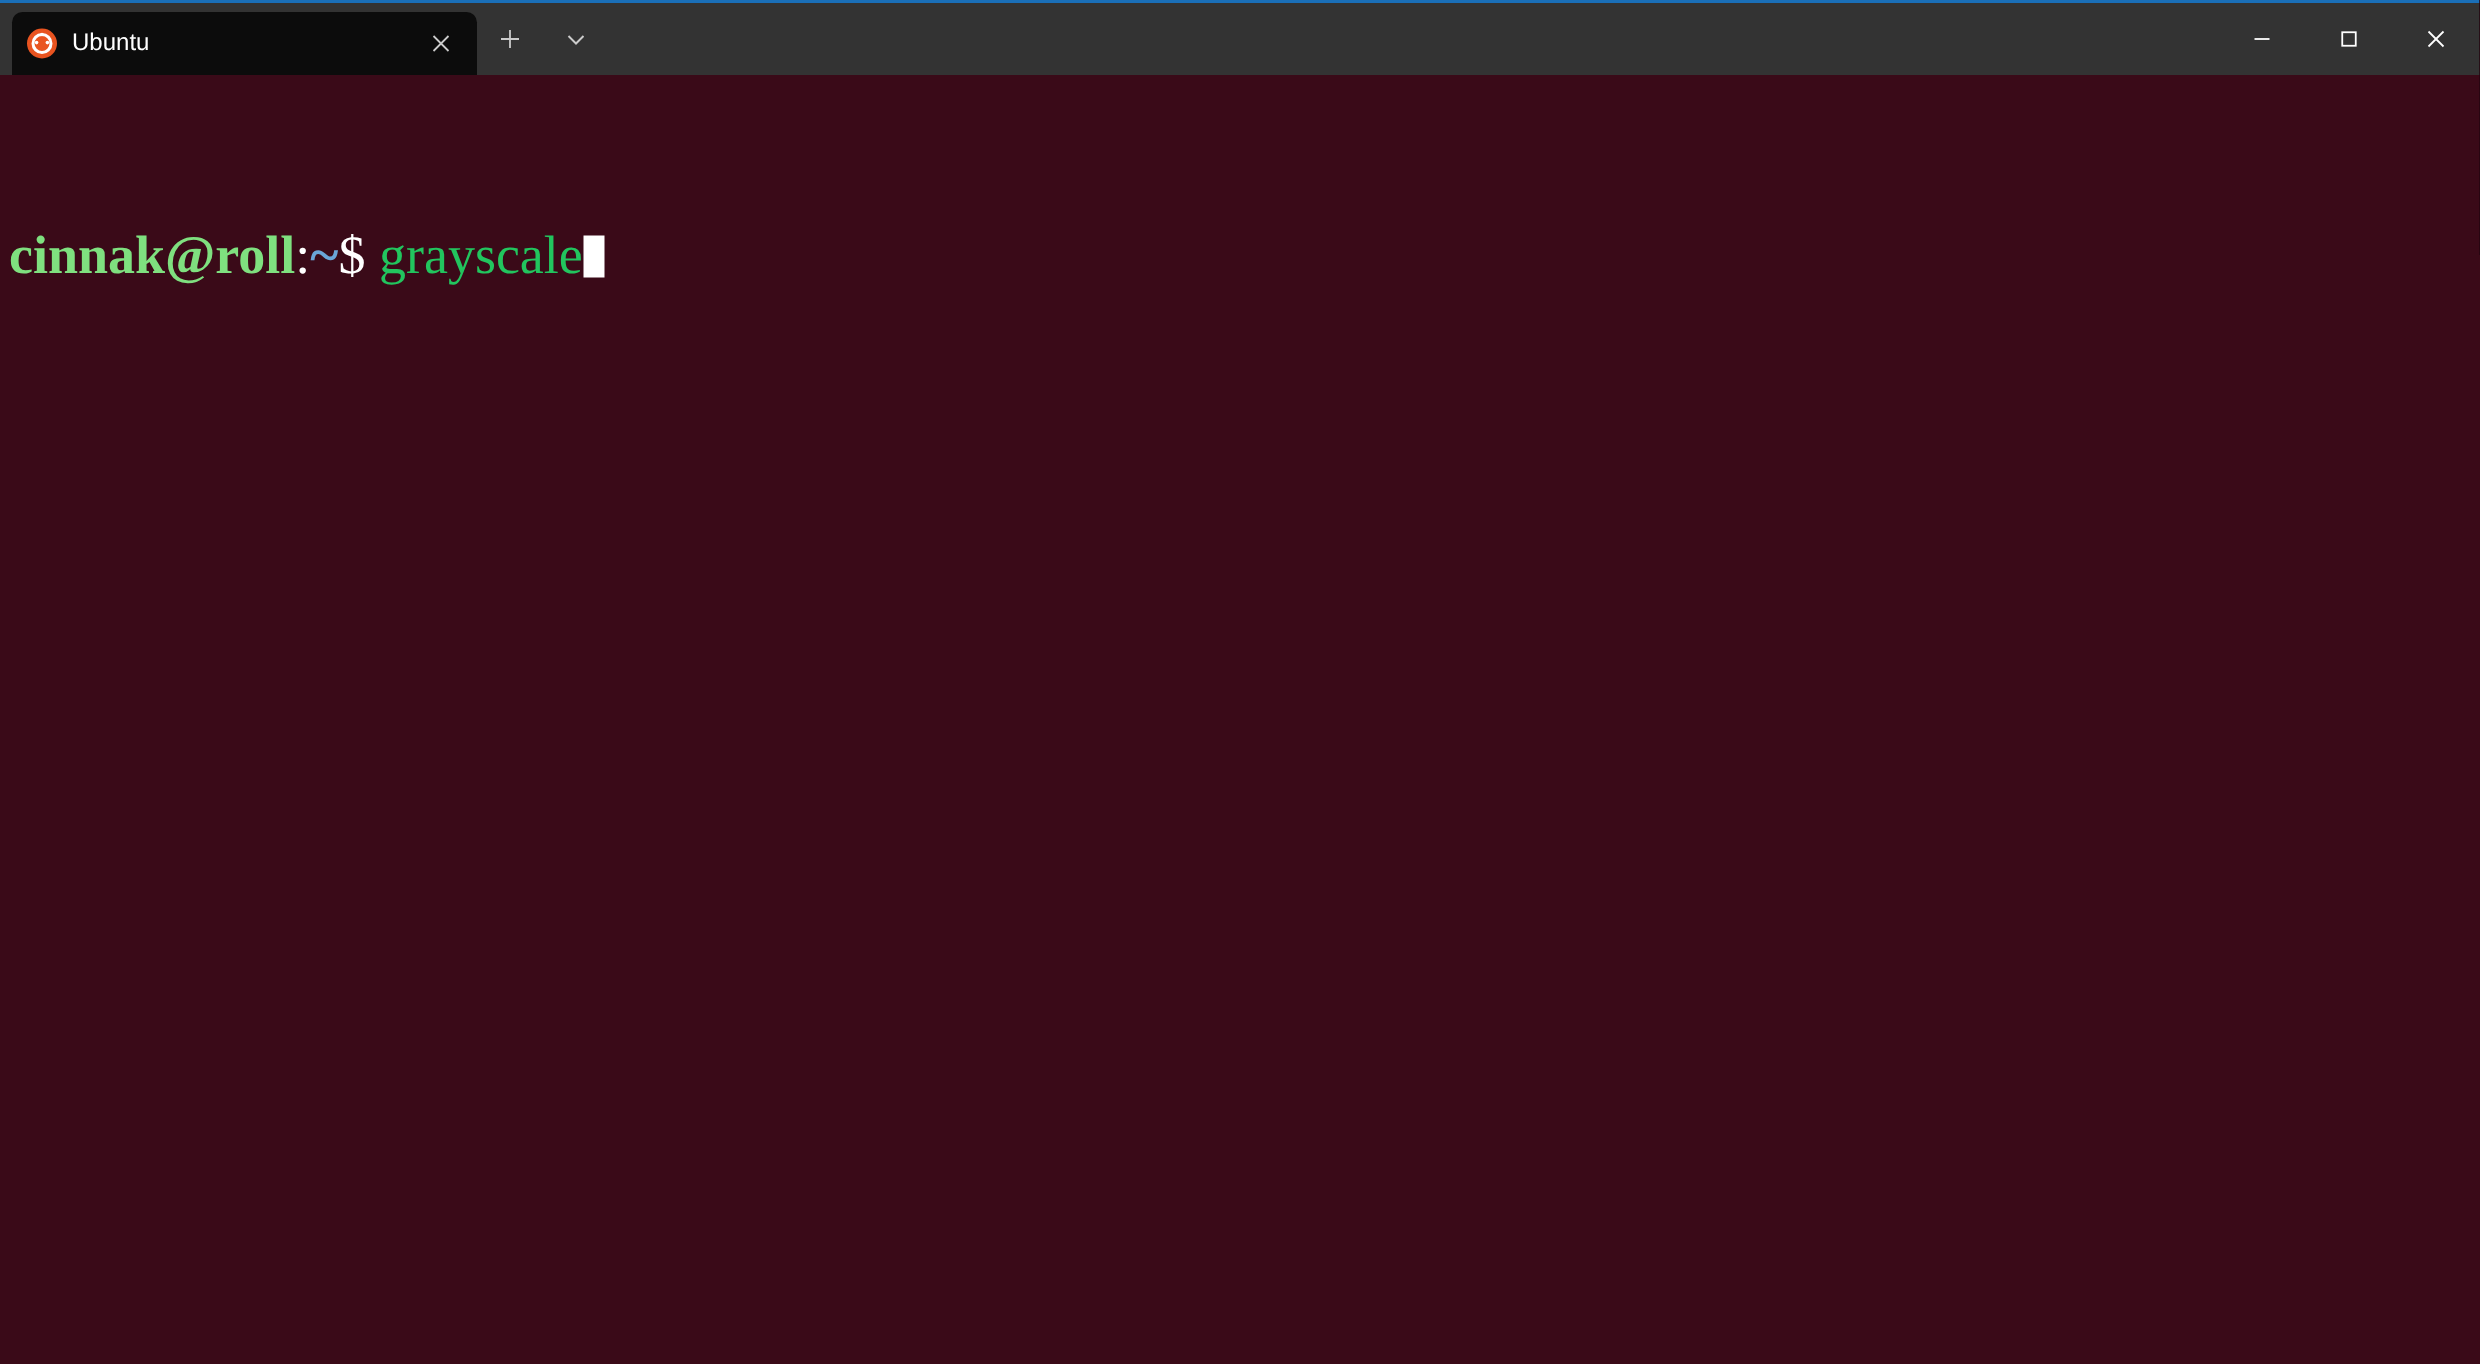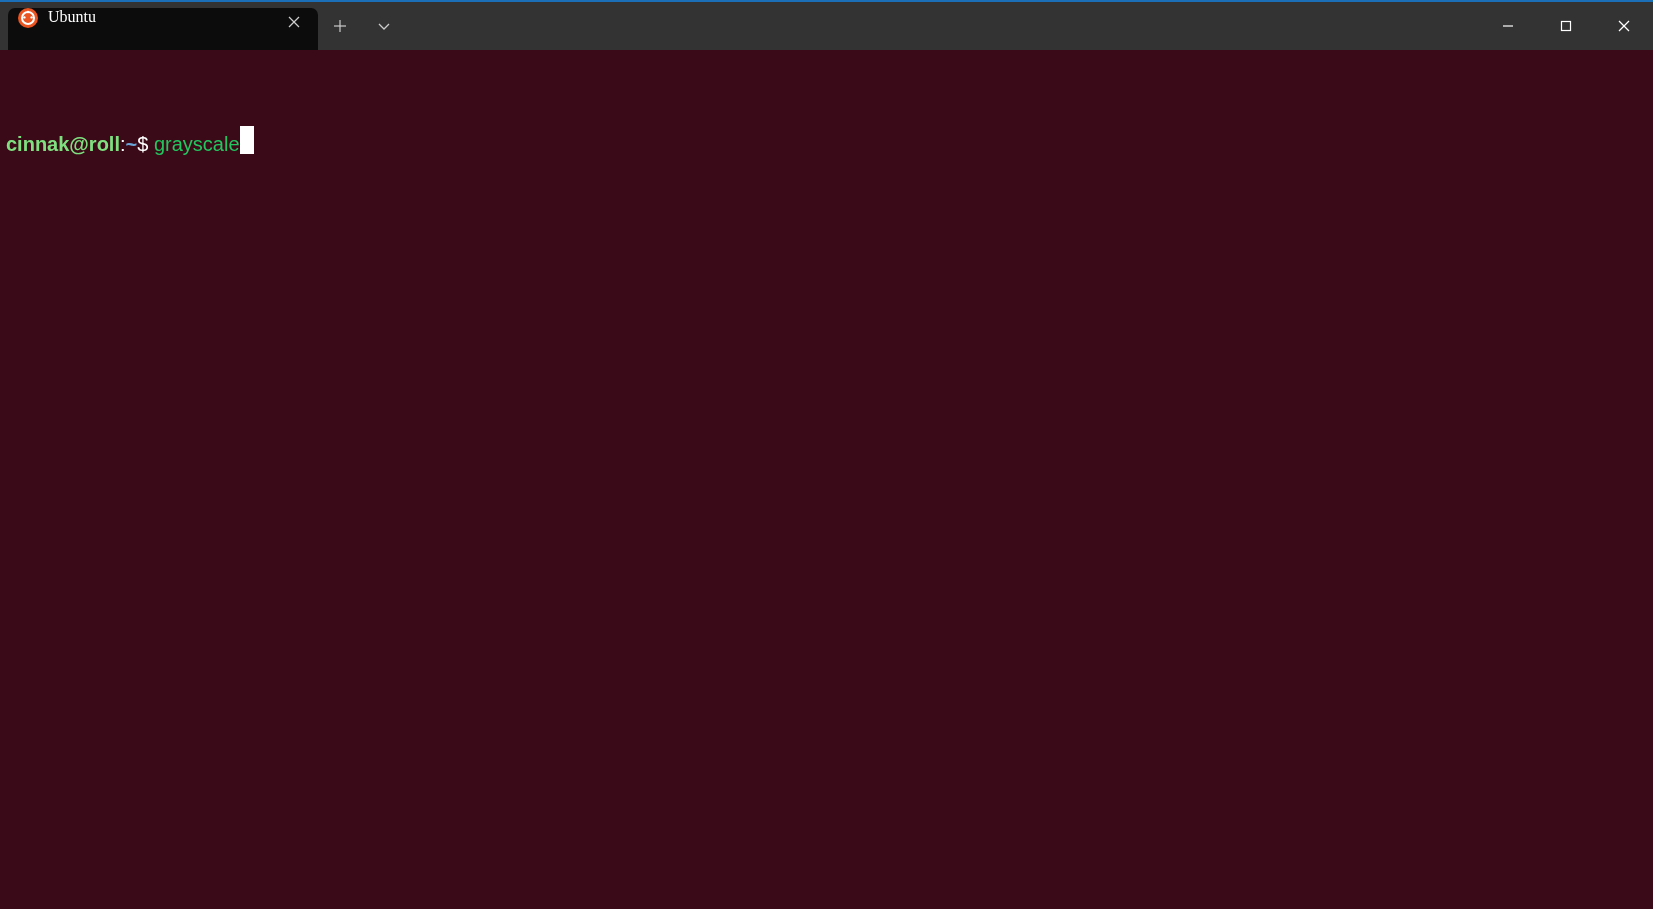--- a/index.html
+++ b/index.html
@@ -31,26 +31,26 @@
     padding-left: 8px;
     flex: 0 0 auto;
   }
   .tab {
     height: 42px;
     margin-top: 6px;
     background: #0c0c0c;
     border-top-left-radius: 7px;
     border-top-right-radius: 7px;
     display: flex;
+    align-items: center;
     padding: 0 10px 0 10px;
     min-width: 310px;
     color: #fff;
     font-size: 16px;
     position: relative;
-    font-family: Liberation Serif, serif;
   }
   .tab-icon {
     width: 20px;
     height: 20px;
     border-radius: 50%;
     background: #E95420;
     margin-right: 10px;
     display: flex;
     align-items: center;
     justify-content: center;
@@ -109,23 +109,23 @@
     display: flex;
     align-items: center;
     justify-content: center;
     color: #ffffff;
     cursor: pointer;
   }
 
   .terminal-body {
     flex: 1;
     background: #3a0a18;
-    padding: 23px 6px;
-    font-family: Liberation Sans, sans-serif;
-    font-size: 20px;
+    padding: 8px 6px;
+    font-family: Liberation Serif, serif;
+    font-size: 36px;
     line-height: 1.25;
     white-space: pre;
     position: relative;
   }
   .prompt-line {
     display: flex;
     align-items: baseline;
     flex-wrap: nowrap;
   }
   .p-userhost { color: #7fe07f; font-weight: bold; }

